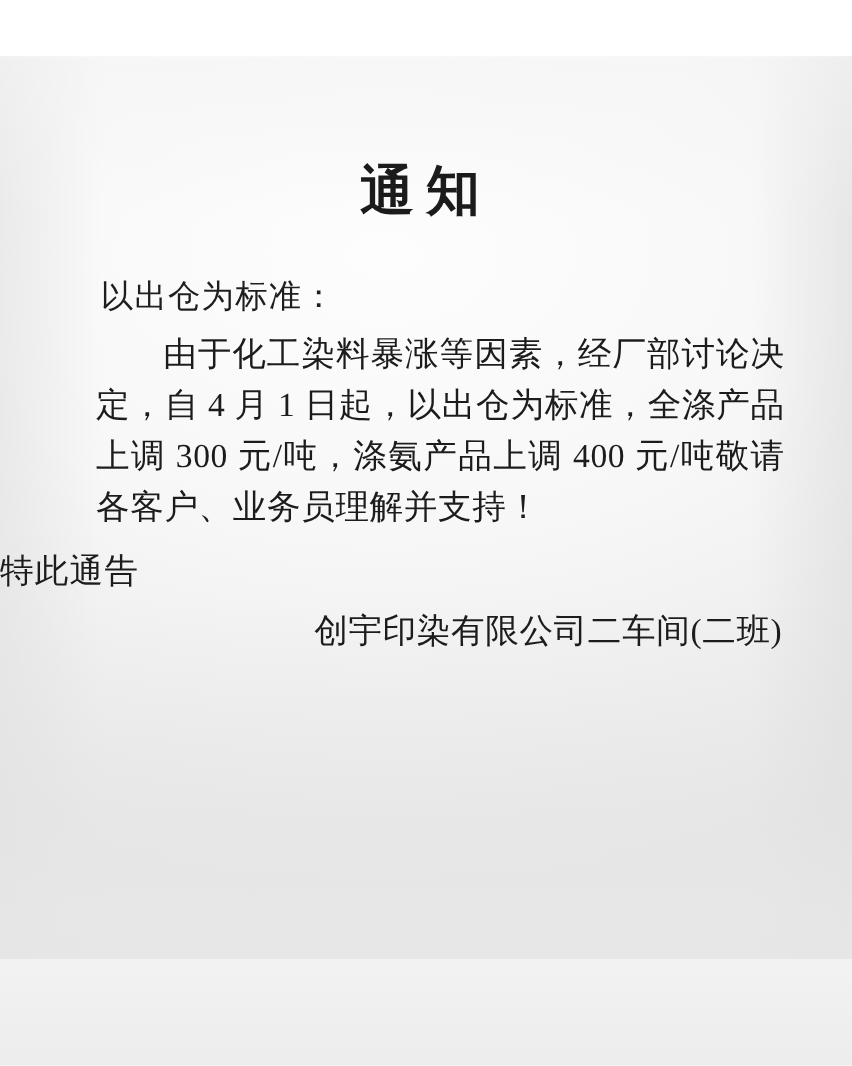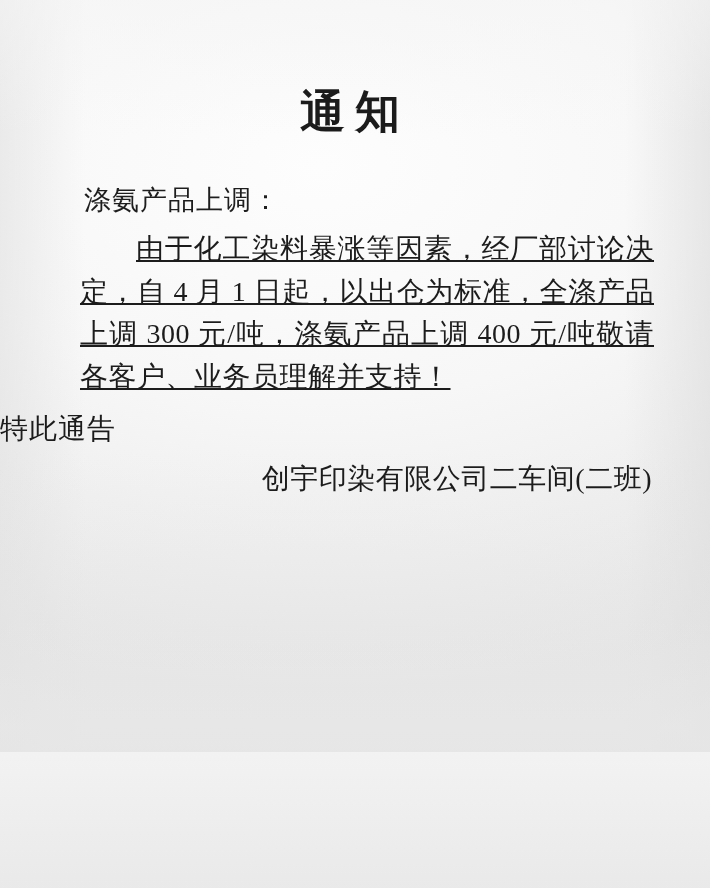--- a/index.html
+++ b/index.html
@@ -15,20 +15,21 @@
   }
 
   
   .paper {
     position: relative;
     width: 710px;
     height: 752px;
     background:
       radial-gradient(ellipse 120% 70% at 45% 22%, #fdfdfd 0%, #f7f7f7 45%, #eeeeee 75%, #e6e6e6 100%);
     box-sizing: border-box;
+    margin-top: 47px;
   }
 
   
   .paper::after {
     content: "";
     position: absolute;
     inset: 0;
     pointer-events: none;
     background:
       linear-gradient(180deg, rgba(245,245,245,0.55) 0%, rgba(255,255,255,0) 18%, rgba(255,255,255,0) 60%, rgba(228,228,228,0.55) 100%),
@@ -65,21 +66,20 @@
 
   .para {
     margin: 0;
     padding: 10px 56px 0 80px;
     font-size: 28px;
     line-height: 1.52;
     color: #1c1c1c;
     text-indent: 56px;
     letter-spacing: 0.5px;
     text-align: justify;
-    text-decoration: underline;
   }
 
   .closing {
     margin: 0;
     padding: 12px 66px 0 0;
     text-align: left;
     font-size: 28px;
     color: #1c1c1c;
     letter-spacing: 1px;
   }
@@ -115,18 +115,18 @@
   }
 </style>
 </head>
 <body>
 
 <div class="paper">
   <div class="fold-shade"></div>
 
   <div class="doc-body">
     <h1 class="doc-title">通知</h1>
-    <p class="salutation">涤氨产品上调：</p>
+    <p class="salutation">以出仓为标准：</p>
     <p class="para">由于化工染料暴涨等因素，经厂部讨论决定，自 4 月 1 日起，以出仓为标准，全涤产品上调 300 元/吨，涤氨产品上调 400 元/吨敬请各客户、业务员理解并支持！</p>
     <p class="closing">特此通告</p>
     <p class="signature">创宇印染有限公司二车间(二班)</p>
   </div>
 </div>
 
 </body></html>

